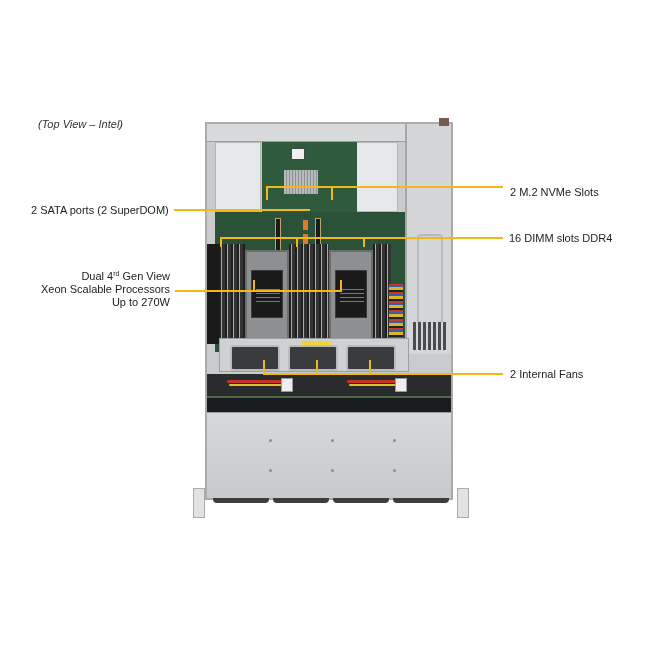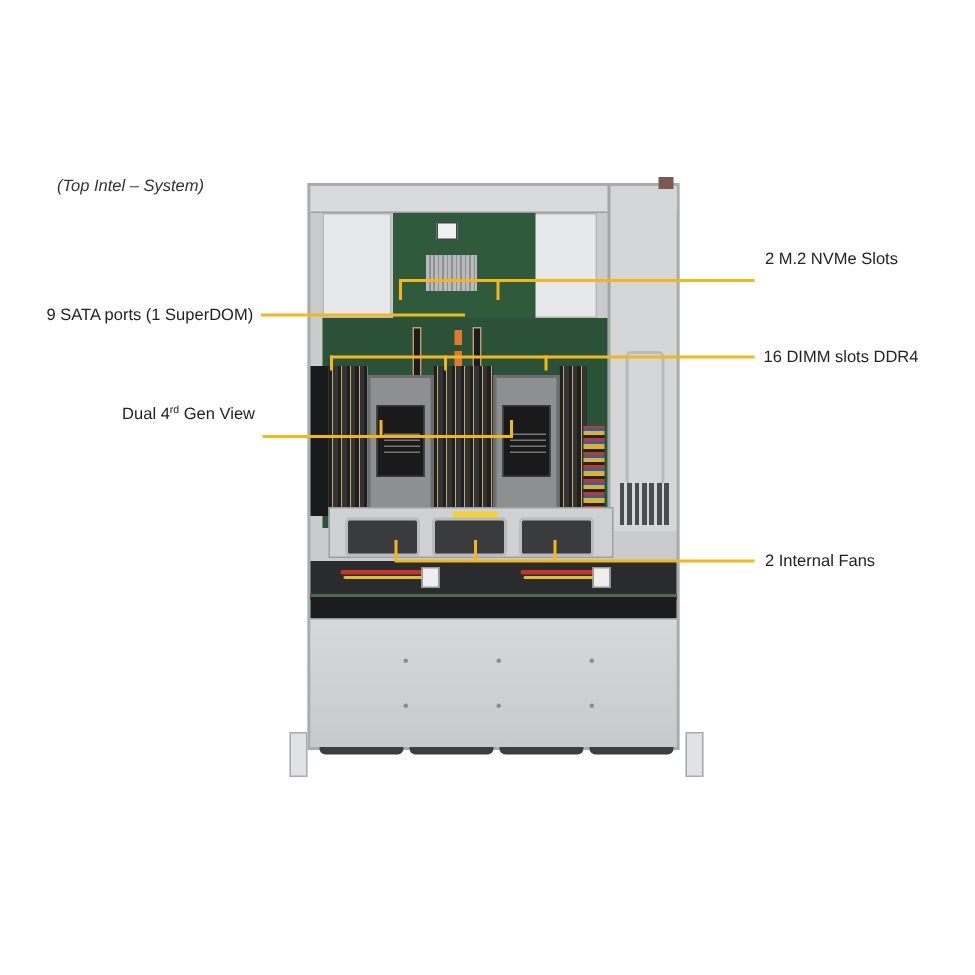--- a/index.html
+++ b/index.html
@@ -54,21 +54,21 @@
   .lid { position: absolute; left: 0; top: 288px; width: 244px; height: 86px; background: linear-gradient(180deg, #d6d8da, #c7c9cb); border-top: 1px solid #999; }
   .screw { position: absolute; width: 3px; height: 3px; background: #8a8c8e; border-radius: 50%; }
   .bay-bottom { position: absolute; top: 374px; width: 56px; height: 5px; background: #3c3d3e; border-radius: 0 0 4px 4px; }
   .ear { position: absolute; top: 488px; width: 12px; height: 30px; background: #e0e2e4; border: 1px solid #a8aaac; }
 </style>
 </head>
 <body>
 
 <div>
 
-  <div class="caption">(Top Intel – System)</div>
+  <div class="caption">(Top View – Intel)</div>
 
   <div class="chassis">
     <div class="rear-bar"></div>
     <div class="rear-slot left"></div>
     <div class="rear-slot right"></div>
 
     <div class="psu">
       <div class="psu-handle"></div>
       <div class="psu-tab"></div>
       <div class="psu-vent"></div>
@@ -146,22 +146,24 @@
 
   <div class="line" style="left:175px;top:290px;width:167px;height:2px;"></div>
   <div class="line" style="left:253px;top:280px;width:2px;height:12px;"></div>
   <div class="line" style="left:340px;top:280px;width:2px;height:12px;"></div>
 
   <div class="line" style="left:263px;top:373px;width:240px;height:2px;"></div>
   <div class="line" style="left:263px;top:360px;width:2px;height:14px;"></div>
   <div class="line" style="left:316px;top:360px;width:2px;height:14px;"></div>
   <div class="line" style="left:369px;top:360px;width:2px;height:14px;"></div>
 
-  <div class="label" style="left:31px;top:204px;">9 SATA ports (1 SuperDOM)</div>
+  <div class="label" style="left:31px;top:204px;">2 SATA ports (2 SuperDOM)</div>
 
   <div class="label right-align" style="left:40px;top:270px;width:130px;">
     <div><span>Dual 4</span><sup>rd</sup><span> Gen View</span></div>
+    <div>Xeon Scalable Processors</div>
+    <div>Up to 270W</div>
   </div>
 
-  <div class="label" style="left:510px;top:167px;">2 M.2 NVMe Slots</div>
+  <div class="label" style="left:510px;top:186px;">2 M.2 NVMe Slots</div>
   <div class="label" style="left:509px;top:232px;">16 DIMM slots DDR4</div>
   <div class="label" style="left:510px;top:368px;">2 Internal  Fans</div>
 </div>
 
 </body></html>

